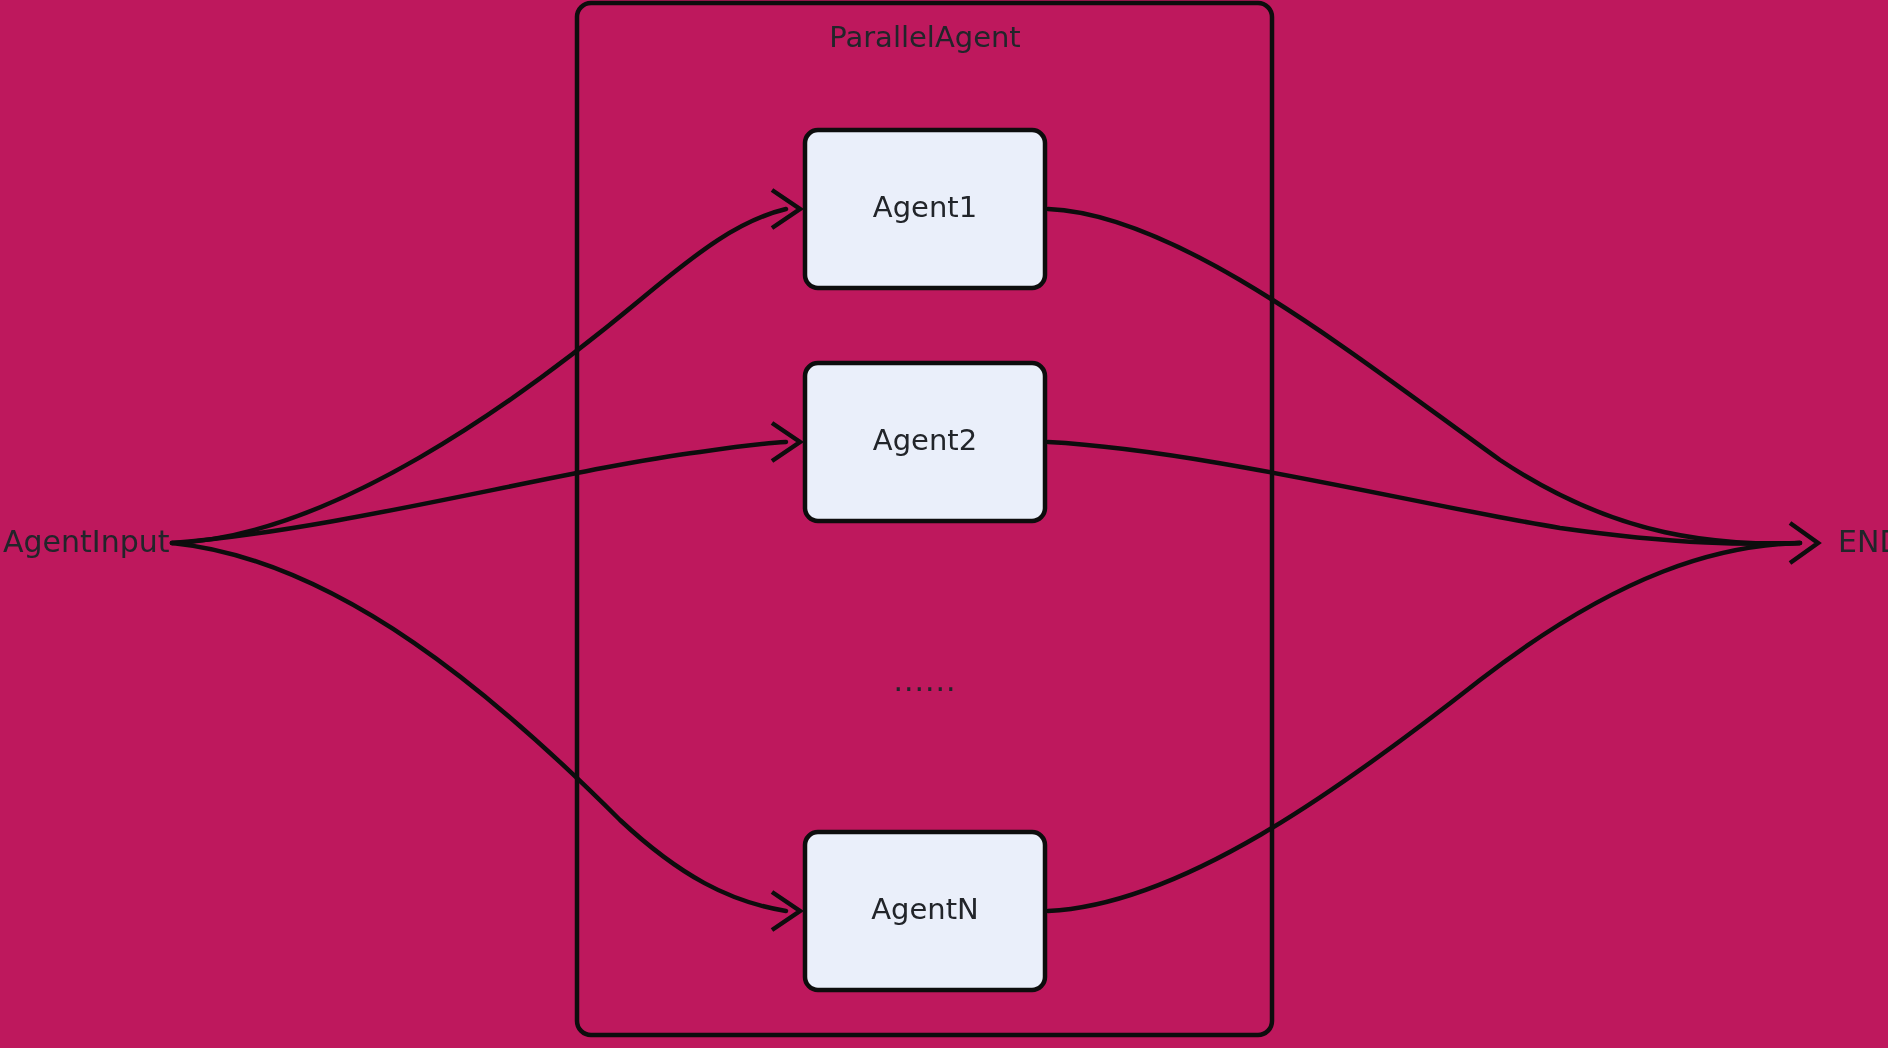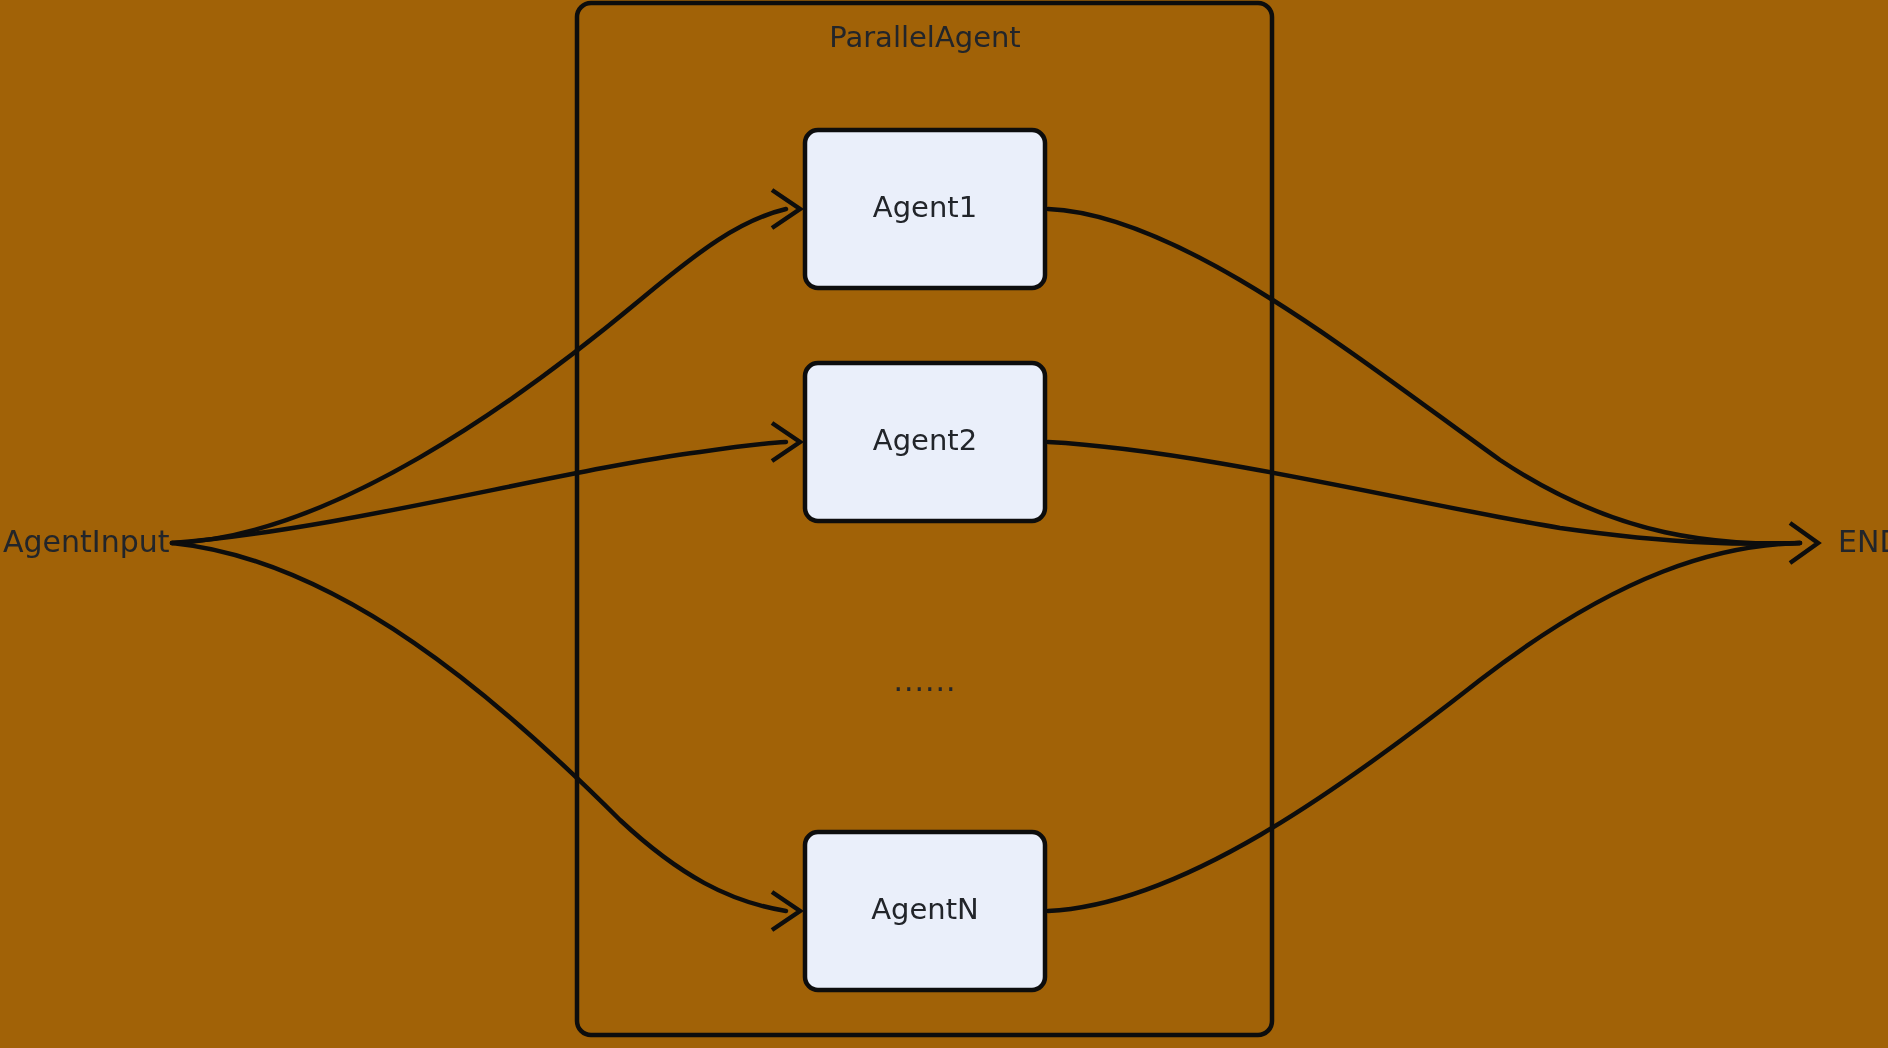--- a/index.html
+++ b/index.html
@@ -10,21 +10,21 @@
   body {
     width: 1888px;
     height: 1048px;
     font-family: "DejaVu Sans", "Liberation Sans", sans-serif;
     overflow: hidden;
   }
   #diagram-root {
     position: relative;
     width: 1888px;
     height: 1048px;
-    background: #a16207;
+    background: #be185d;
   }
   #diagram-svg {
     position: absolute;
     top: 0;
     left: 0;
     width: 1888px;
     height: 1048px;
   }
   .node-label {
     font-family: "DejaVu Sans", "Liberation Sans", sans-serif;

